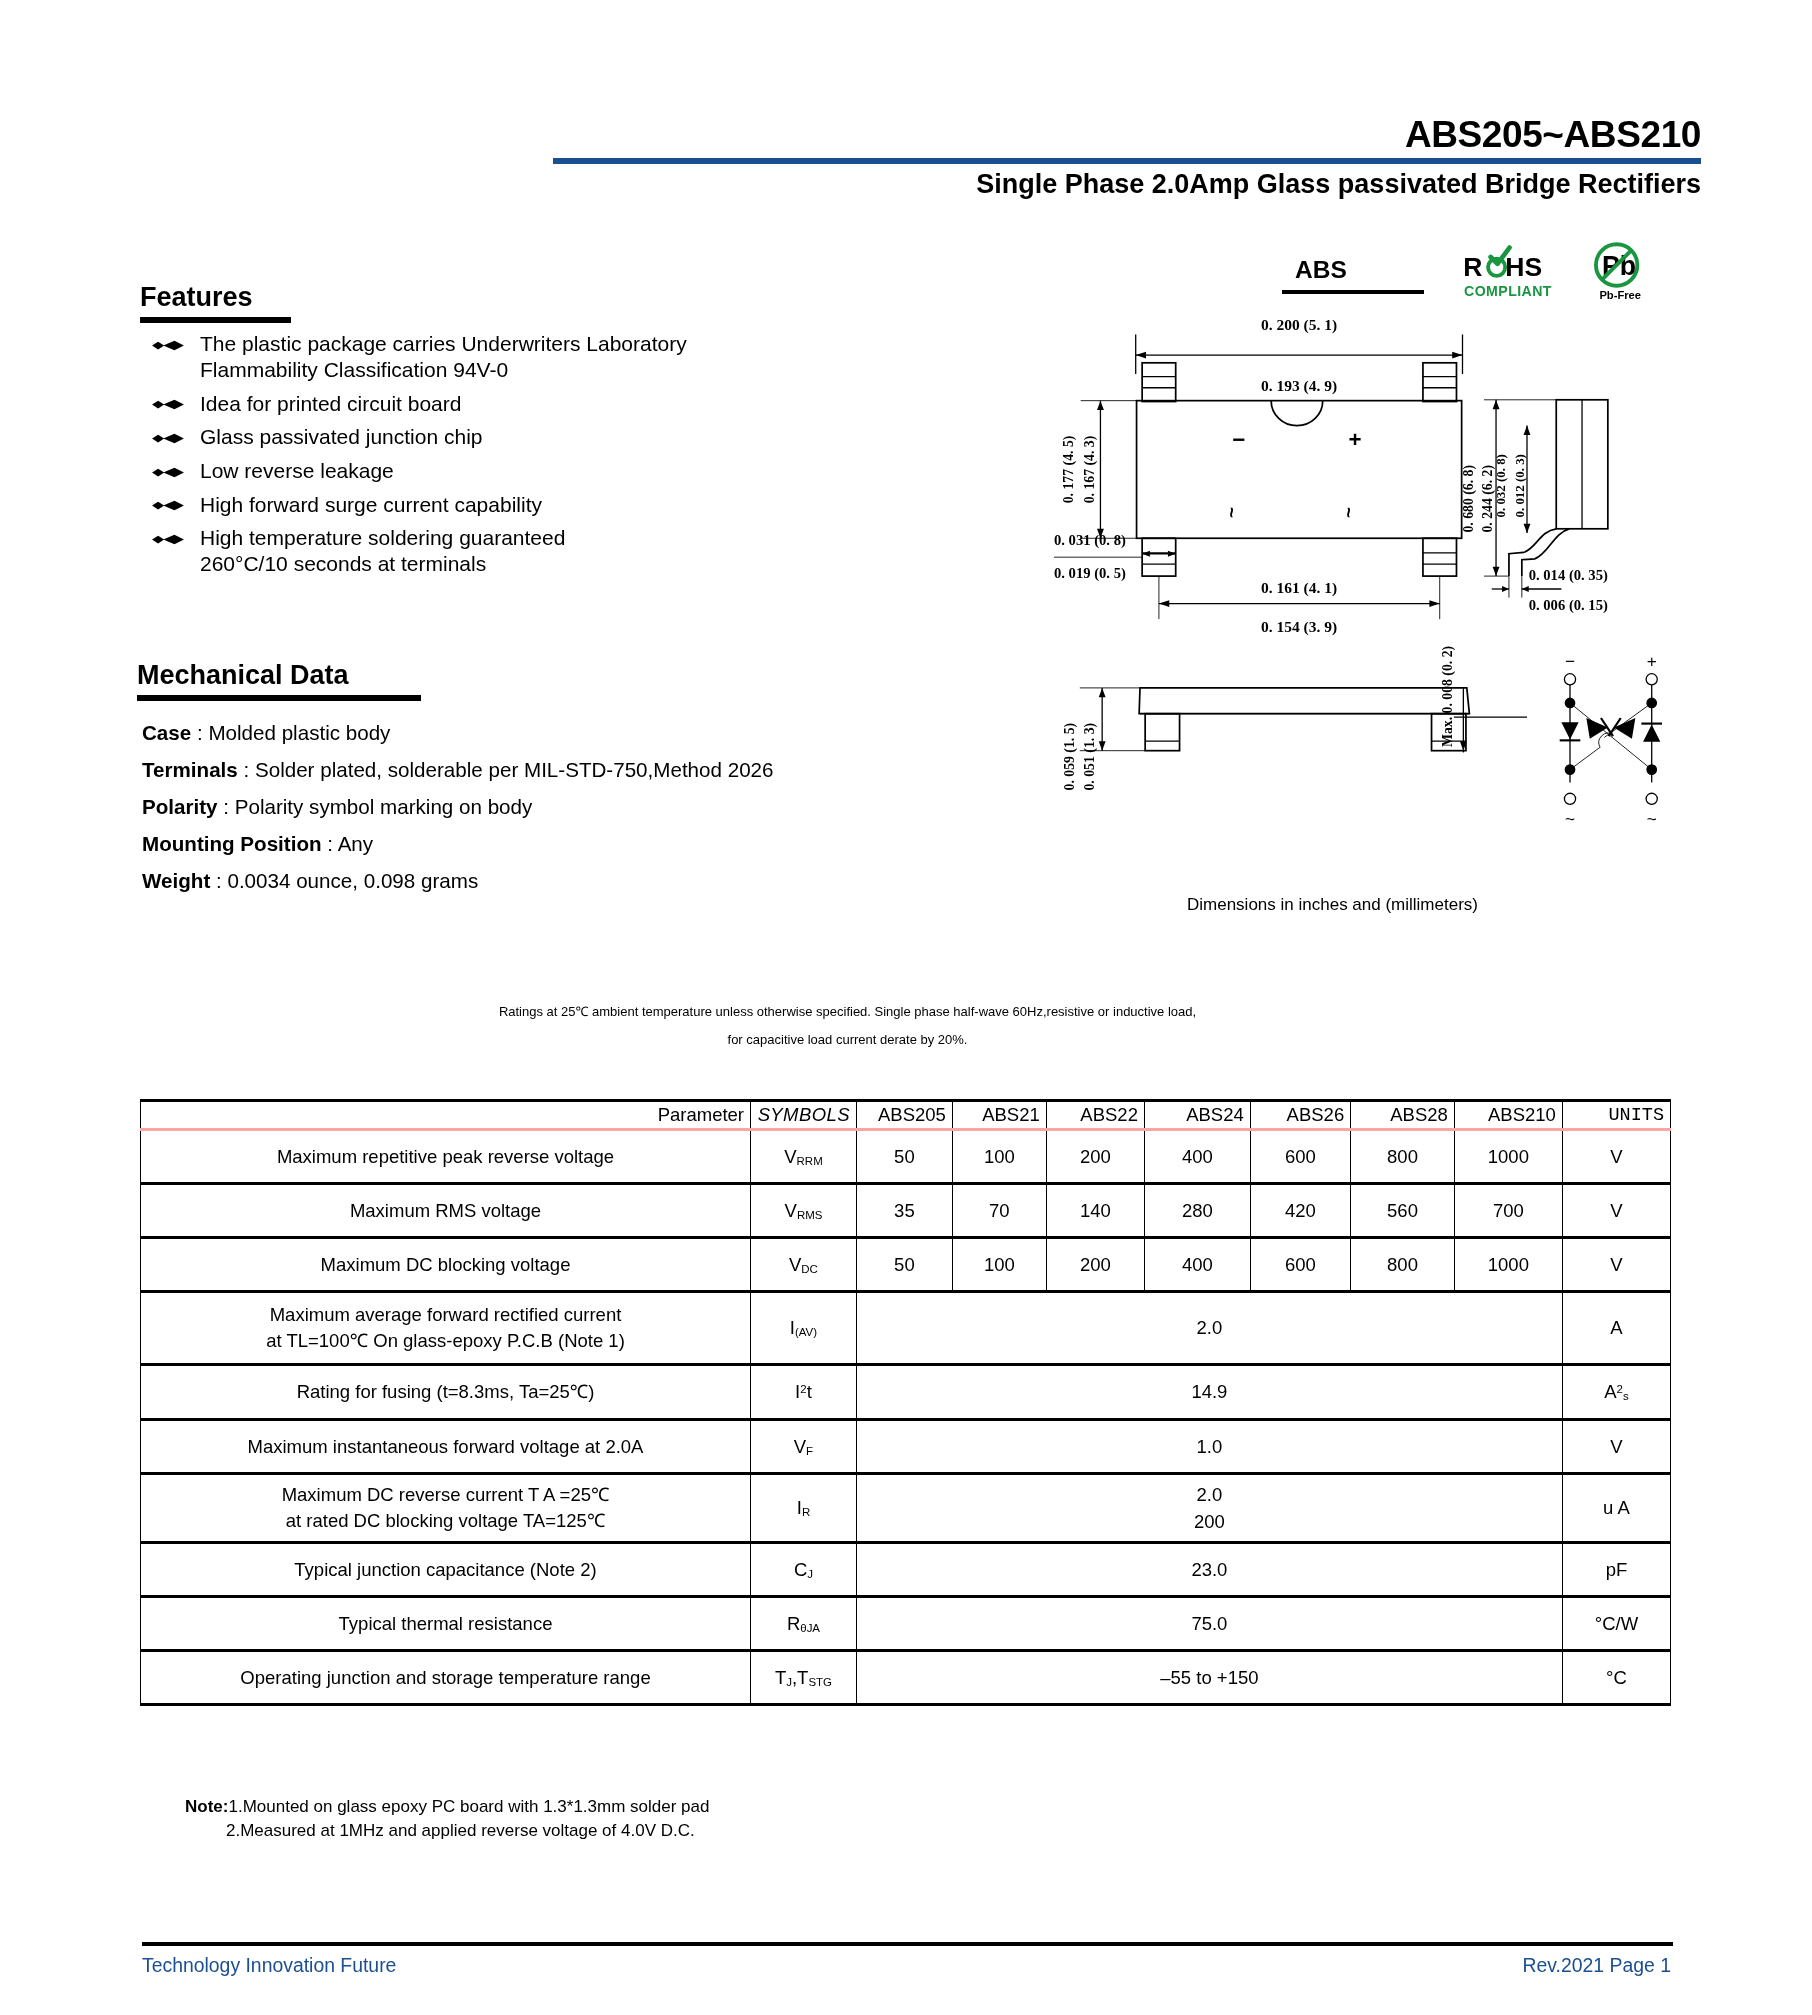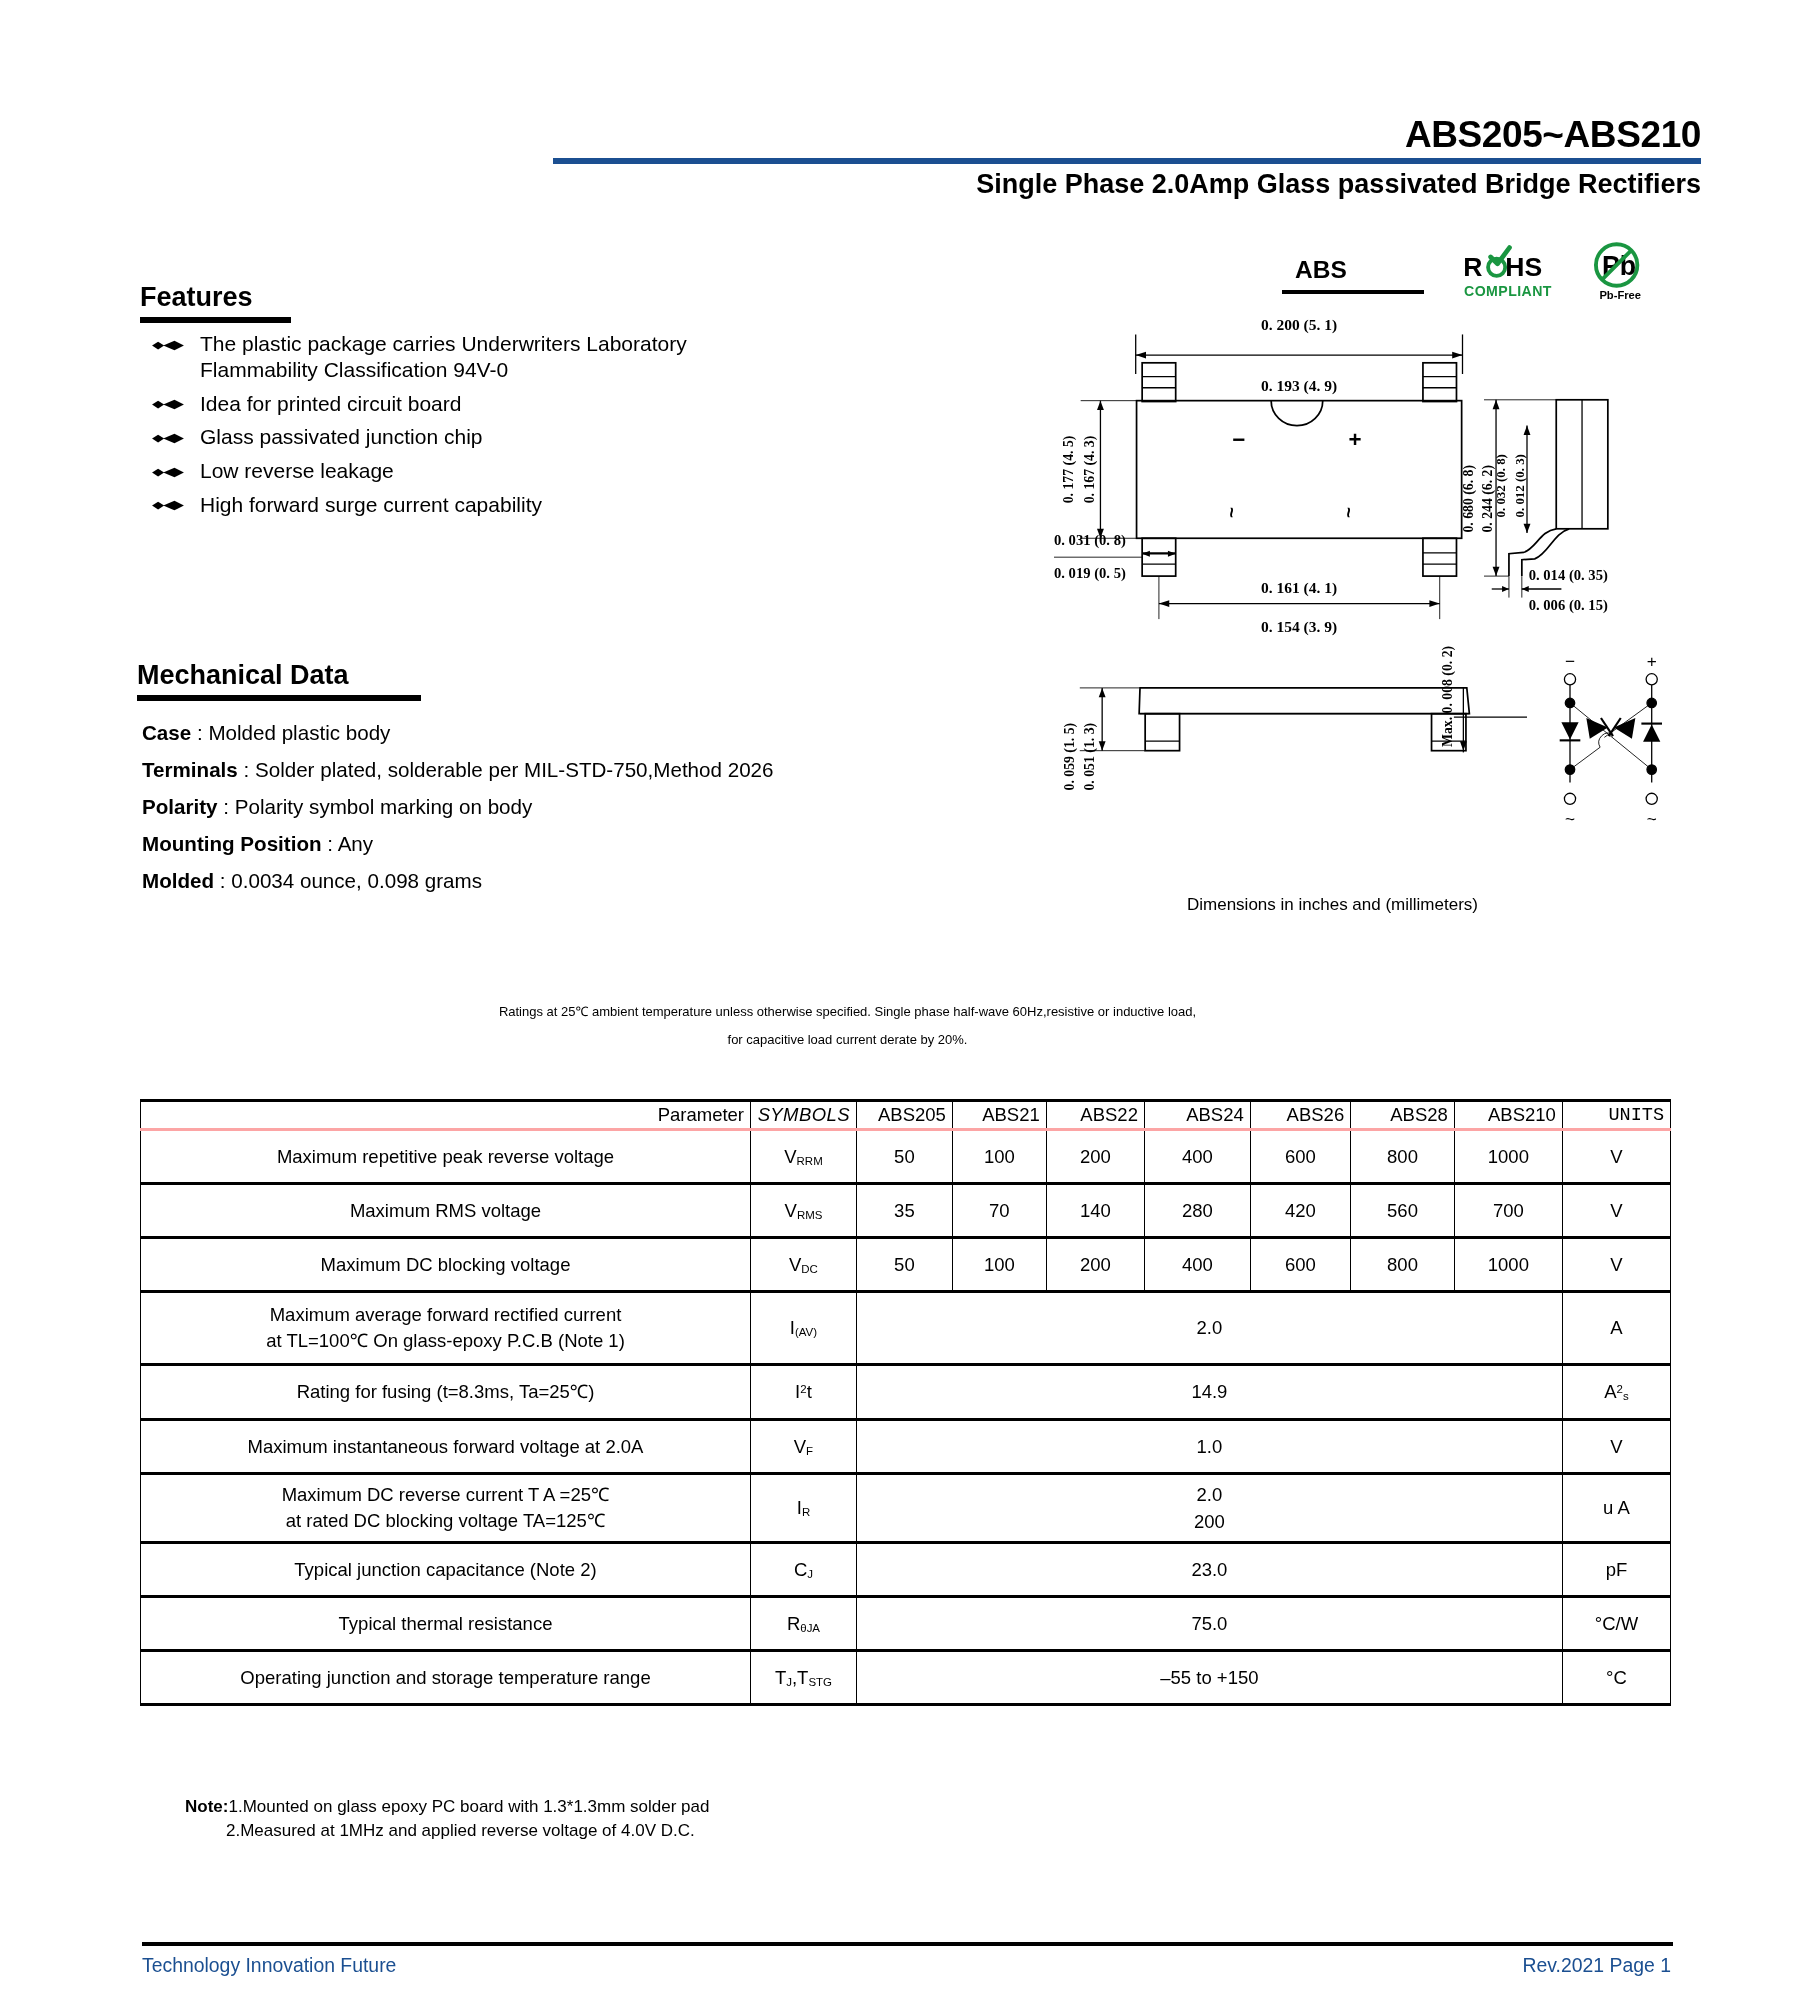--- a/index.html
+++ b/index.html
@@ -169,20 +169,28 @@
       </svg>
       <div class="feature-line">Low reverse leakage</div>
     </div>
     <div class="feature-item">
       <svg class="bullet-icon" viewBox="0 0 74 26">
         <polygon points="0,13 14,4 28,13 14,22" fill="#000"></polygon>
         <polygon points="26,13 52,2 74,13 52,24" fill="#000"></polygon>
       </svg>
       <div class="feature-line">High forward surge current capability</div>
     </div>
+    <div class="feature-item">
+      <svg class="bullet-icon" viewBox="0 0 74 26">
+        <polygon points="0,13 14,4 28,13 14,22" fill="#000"></polygon>
+        <polygon points="26,13 52,2 74,13 52,24" fill="#000"></polygon>
+      </svg>
+      <div class="feature-line">High temperature soldering guaranteed</div>
+      <div class="feature-line cont">260°C/10 seconds at terminals</div>
+    </div>
   </div>
 
   <div class="sec-head" id="mech-head">
     <span class="txt">Mechanical  Data</span>
     <span class="ul"></span>
   </div>
 
   <div class="mech-list">
     <div class="mech-row">
       <b>Case</b><span> : </span><span>Molded plastic body</span>
@@ -190,21 +198,21 @@
     <div class="mech-row">
       <b>Terminals</b><span> : </span><span>Solder plated, solderable per MIL-STD-750,Method 2026</span>
     </div>
     <div class="mech-row">
       <b>Polarity</b><span> : </span><span>Polarity symbol  marking on body</span>
     </div>
     <div class="mech-row">
       <b>Mounting Position</b><span> : </span><span>Any</span>
     </div>
     <div class="mech-row">
-      <b>Molded</b><span> : </span><span>0.0034 ounce, 0.098 grams</span>
+      <b>Weight</b><span> : </span><span>0.0034 ounce, 0.098 grams</span>
     </div>
   </div>
 
   <div class="pkg-area">
 
     <div class="abs-label">ABS</div>
     <div class="abs-rule"></div>
 
     <svg class="rohs-logo" viewBox="0 0 230 140">
       <text x="0" y="72" font-family="Liberation Sans, sans-serif" font-size="62" font-weight="bold" fill="#000">R</text>

